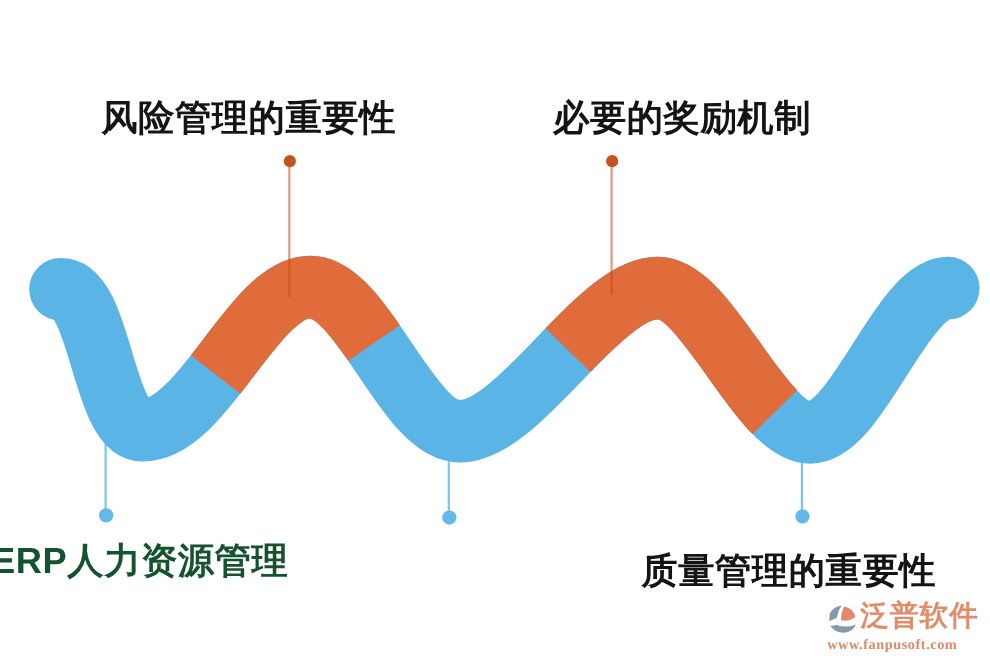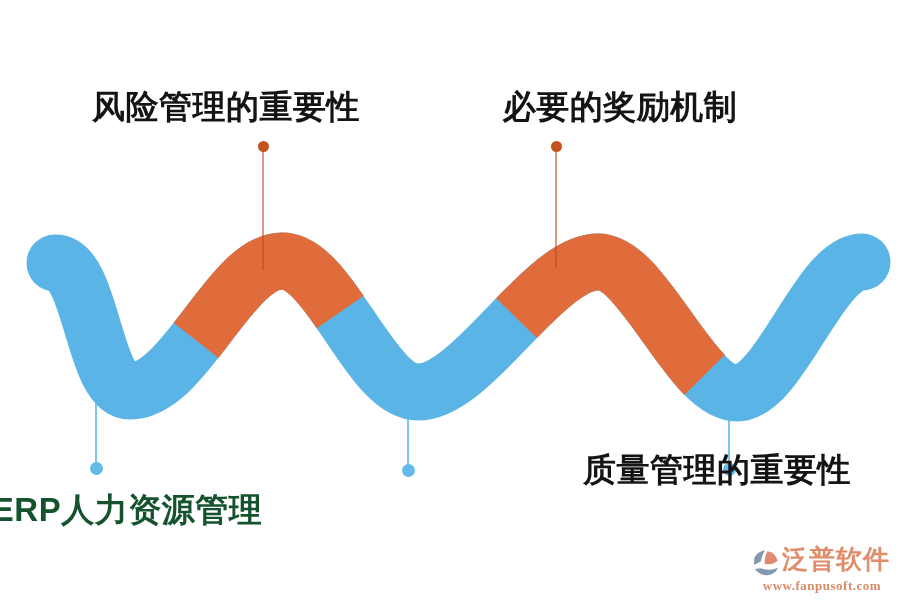--- a/index.html
+++ b/index.html
@@ -15,21 +15,21 @@
   .connector{position:absolute;width:2px;}
   .connector.bottom{z-index:0;}
   .connector.top{z-index:2;background:rgba(200,70,20,0.55);}
   .dot{position:absolute;border-radius:50%;z-index:3;}
   .dot.top{width:11px;height:11px;}
   .dot.bottom{width:13px;height:13px;}
   .watermark{position:absolute;right:8px;bottom:8px;width:140px;height:50px;z-index:5;}
   .wm-row{display:flex;align-items:flex-end;}
   .wm-brand{font-size:26px;font-weight:700;letter-spacing:1px;white-space:nowrap;}
   .wm-url{font-family:"Liberation Serif","DejaVu Serif",serif;font-weight:700;
-          font-size:13px;text-align:center;margin-top:1px;letter-spacing:0.5px;white-space:nowrap;}
+          font-size:13px;text-align:left;margin-top:1px;letter-spacing:0.5px;white-space:nowrap;}
 </style>
 </head>
 <body>
 
 <div id="canvas">
 
   <svg class="wave" width="900" height="600" viewBox="0 0 900 600">
     <path d="M55 263 C92 263 93 391 130 391 C185 391 230 261 282 261 C330 261 370 392 418 392 C473 392 543 262 598 262 C644 262 691 393 737 393 C779 393 820 262 862 262" fill="none" stroke-width="57" stroke-linecap="round" stroke="#5ab4e5"></path>
     <path d="M55 263 C92 263 93 391 130 391 C185 391 230 261 282 261 C330 261 370 392 418 392 C473 392 543 262 598 262 C644 262 691 393 737 393 C779 393 820 262 862 262" fill="none" stroke-width="57" stroke-linecap="butt" stroke="#e06c3c" stroke-dasharray="0 241.92176055814252 200.13092804020198 240.31575012221617 259.6035766593303 225.660308838859"></path>
   </svg>
@@ -43,21 +43,21 @@
 
   <div class="dot top" style="left: 258px; top: 141px; background: rgb(197, 82, 29);"></div>
   <div class="dot top" style="left: 551px; top: 141px; background: rgb(197, 82, 29);"></div>
   <div class="dot bottom" style="left: 90px; top: 462px; background: rgb(99, 186, 232);"></div>
   <div class="dot bottom" style="left: 402px; top: 464px; background: rgb(99, 186, 232);"></div>
   <div class="dot bottom" style="left: 723px; top: 463px; background: rgb(99, 186, 232);"></div>
 
   <div class="node-label" style="left: 226px; top: 85px; color: rgb(20, 20, 20);">风险管理的重要性</div>
   <div class="node-label" style="left: 620px; top: 85px; color: rgb(20, 20, 20); text-align: right;">必要的奖励机制</div>
   <div class="node-label" style="left: 127px; top: 488px; color: #14532d;">ERP人力资源管理</div>
-  <div class="node-label" style="left: 717px; top: 448px; color: rgb(20, 20, 20);">质量管理的重要性</div>
+  <div class="node-label" style="left: 717px; top: 497px; color: rgb(20, 20, 20);">质量管理的重要性</div>
 
   <div class="watermark">
     <div class="wm-row">
       <svg width="28" height="28" viewBox="0 0 30 30" style="margin-right:2px;">
         <path d="M14 1.5 Q6 2.5 2.5 9.5 L2 17 L9.5 13.5 Q10.5 6.5 14 1.5 Z" fill="#8599ad"></path>
         <path d="M16.5 2.5 Q25 4 27.5 12.5 Q21.5 17.5 13.5 16 Q13.5 8 16.5 2.5 Z" fill="#e28a70"></path>
         <path d="M3 21.5 Q8.5 28.5 16.5 28 Q24.5 27.5 28 20 Q19 24 9 20.5 Z" fill="#8599ad"></path>
       </svg>
       <span class="wm-brand" style="color: rgb(224, 141, 108);">泛普软件</span>
     </div>

